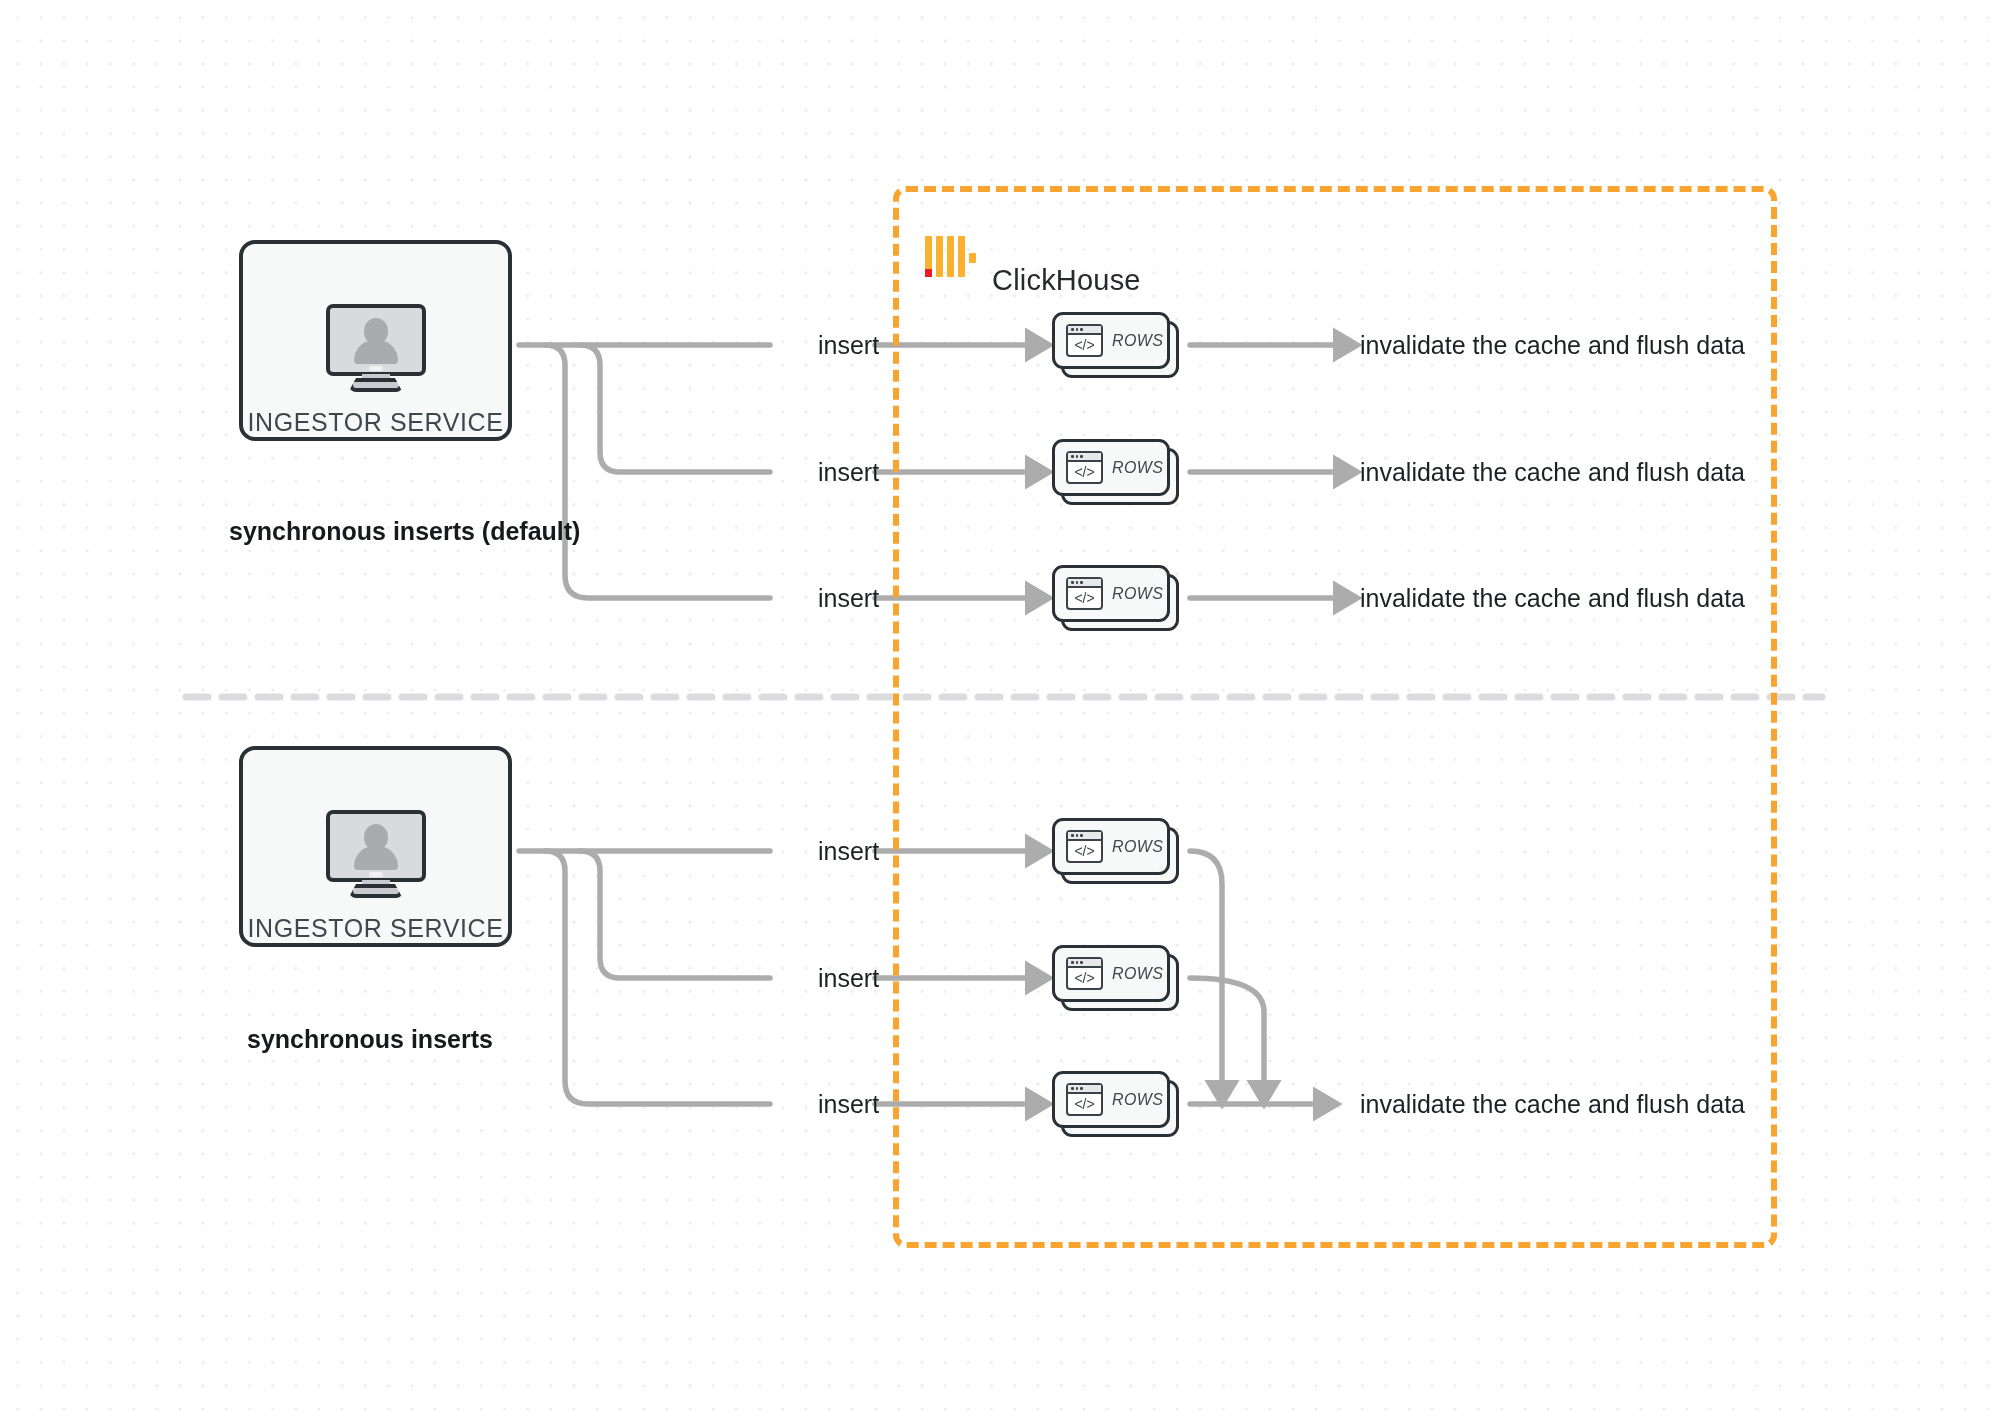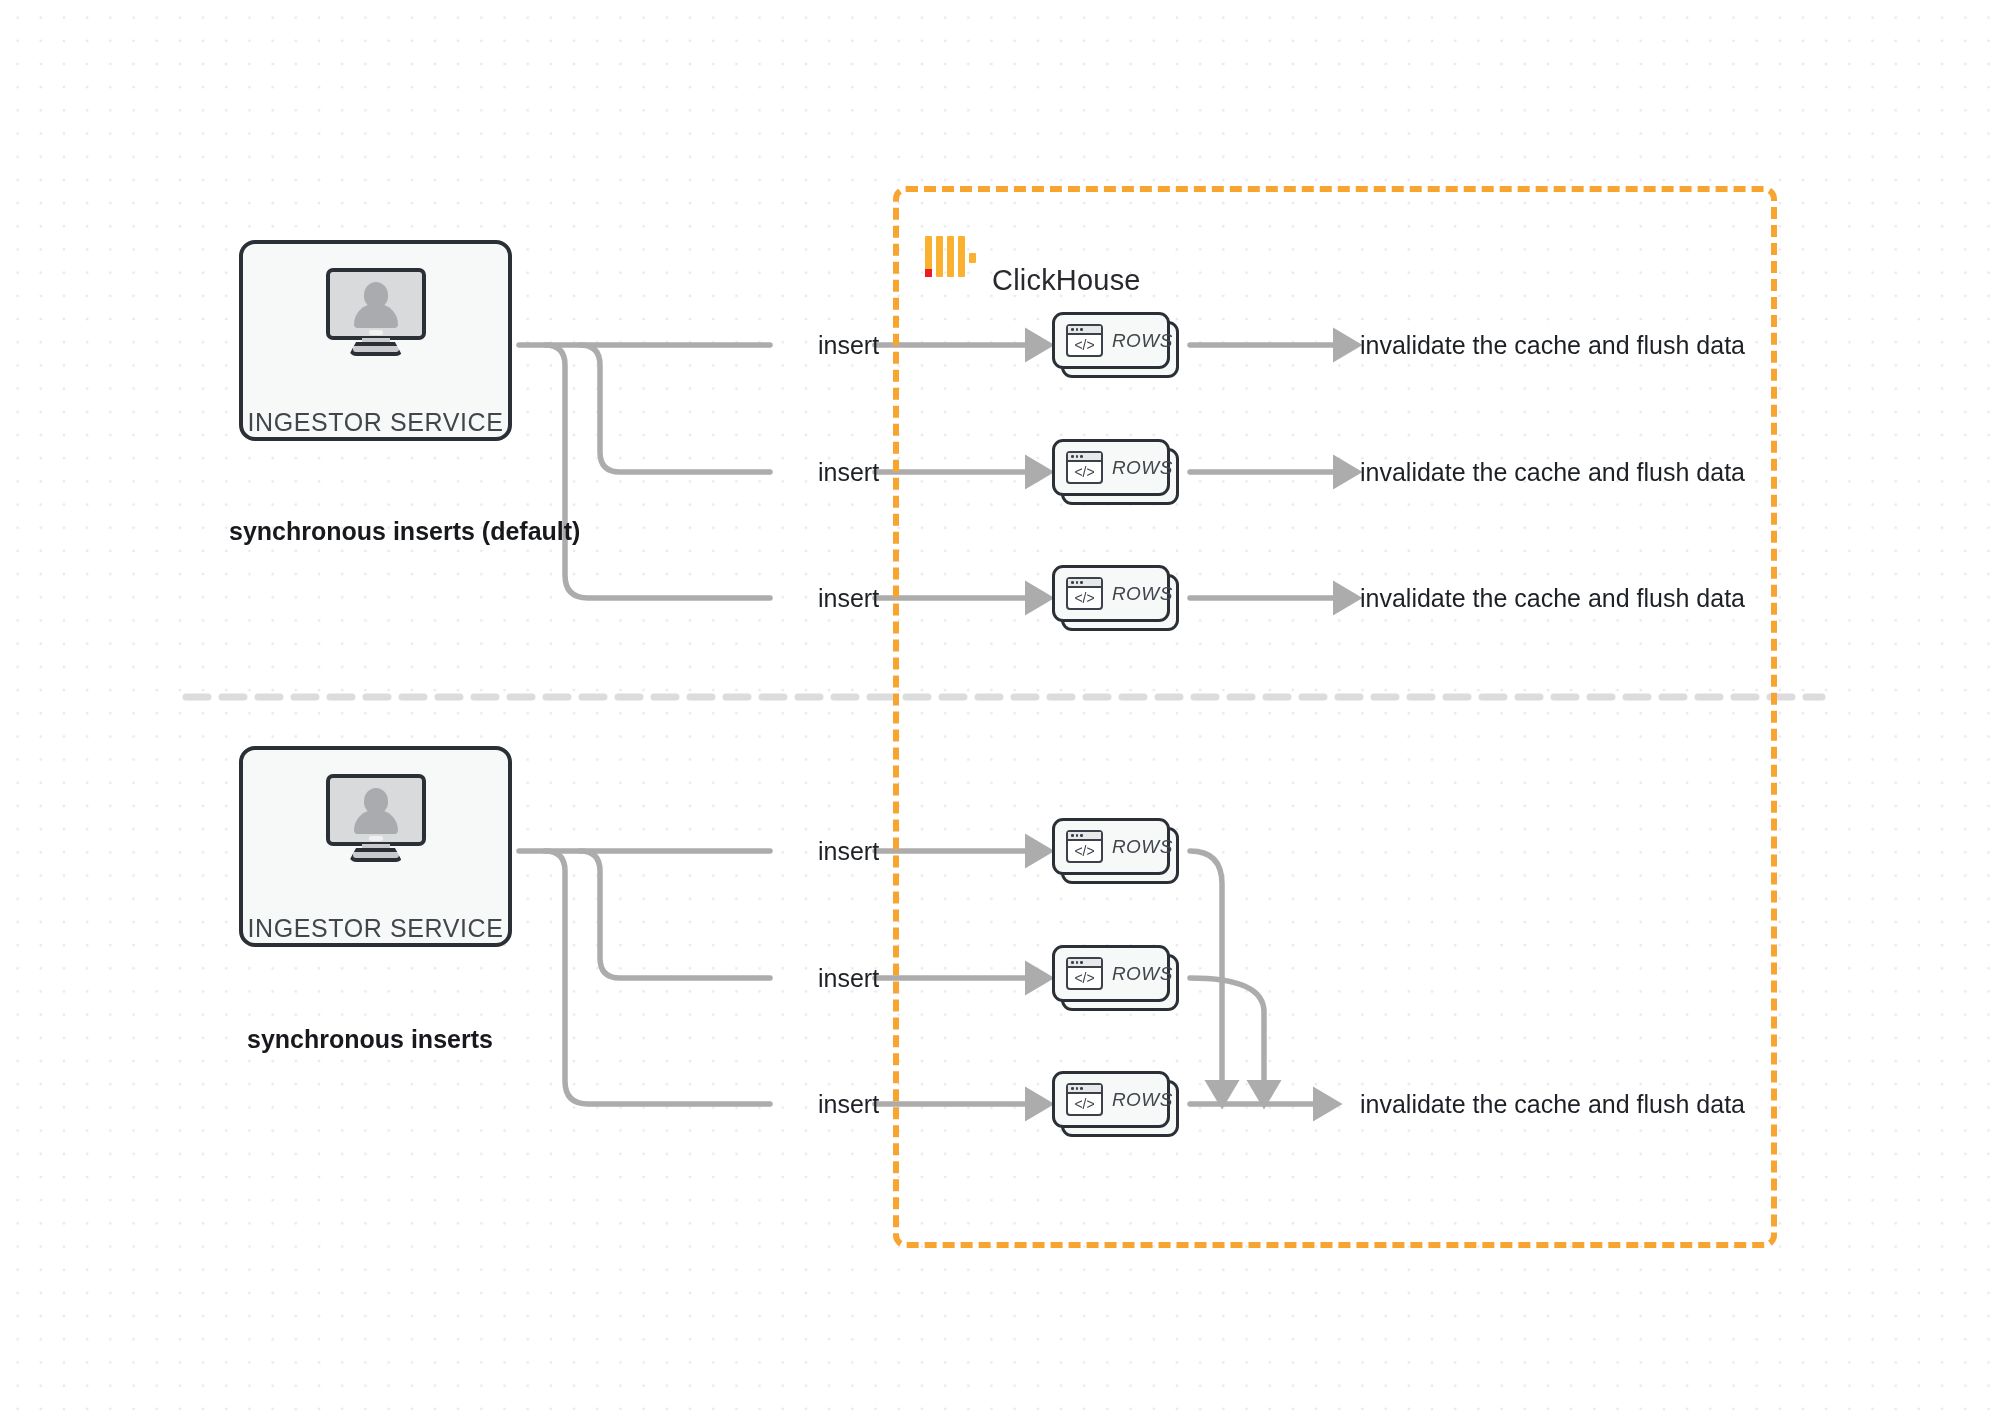--- a/index.html
+++ b/index.html
@@ -99,21 +99,21 @@
     position: absolute;
     width: 273px;
     height: 201px;
     background: #f7f8f8;
     border: 4px solid #2b2f36;
     border-radius: 16px;
     box-sizing: border-box;
     display: flex;
     flex-direction: column;
     align-items: center;
-    justify-content: space-between;
+    justify-content: flex-end;
     padding-top: 24px;
   }
   .service-node.sync  { left: 239px; top: 240px; }
   .service-node.async { left: 239px; top: 746px; }
 
   .monitor {
     position: relative;
     width: 100px;
     height: 86px;
   }
@@ -260,21 +260,21 @@
     top: 8px;
     width: 100%;
     height: 22px;
     line-height: 22px;
     text-align: center;
     font-size: 14px;
     color: #3c4149;
     font-family: "Liberation Sans", sans-serif;
   }
   .rows-text {
-    font-size: 19px;
+    font-size: 16px;
     font-style: italic;
     color: #41464d;
     letter-spacing: 0.4px;
   }
 
   
   .edge-label {
     position: absolute;
     font-size: 25px;
     color: #1d2025;

